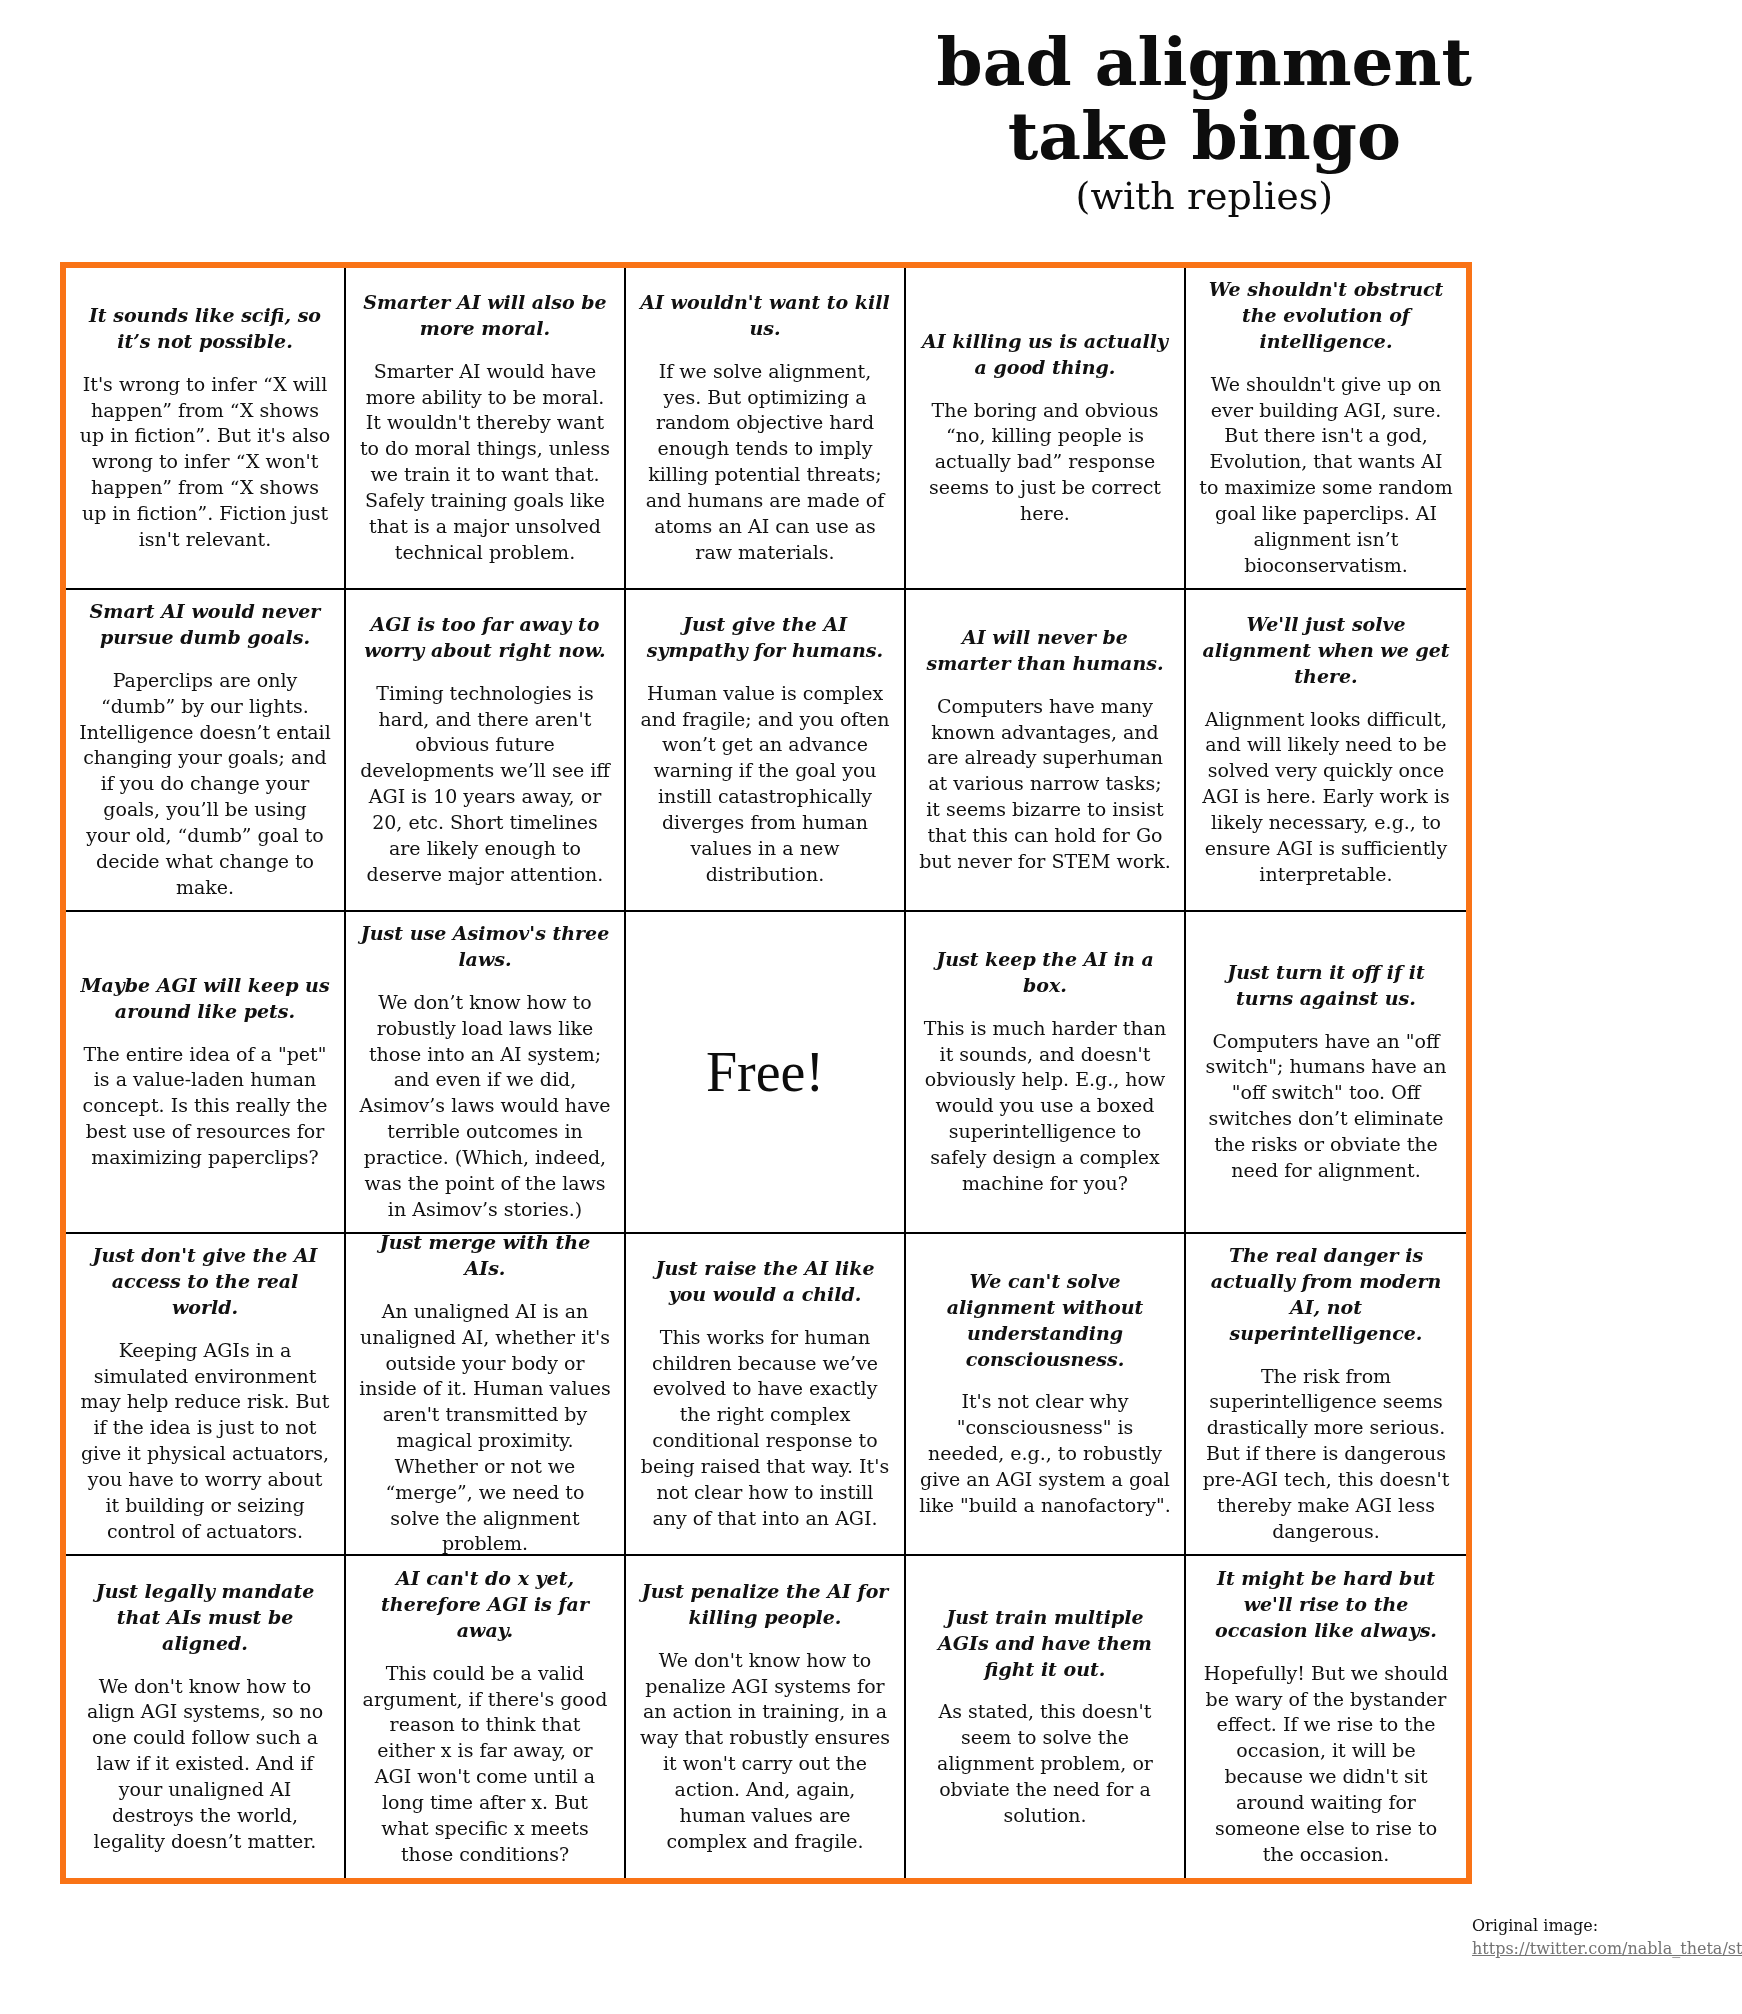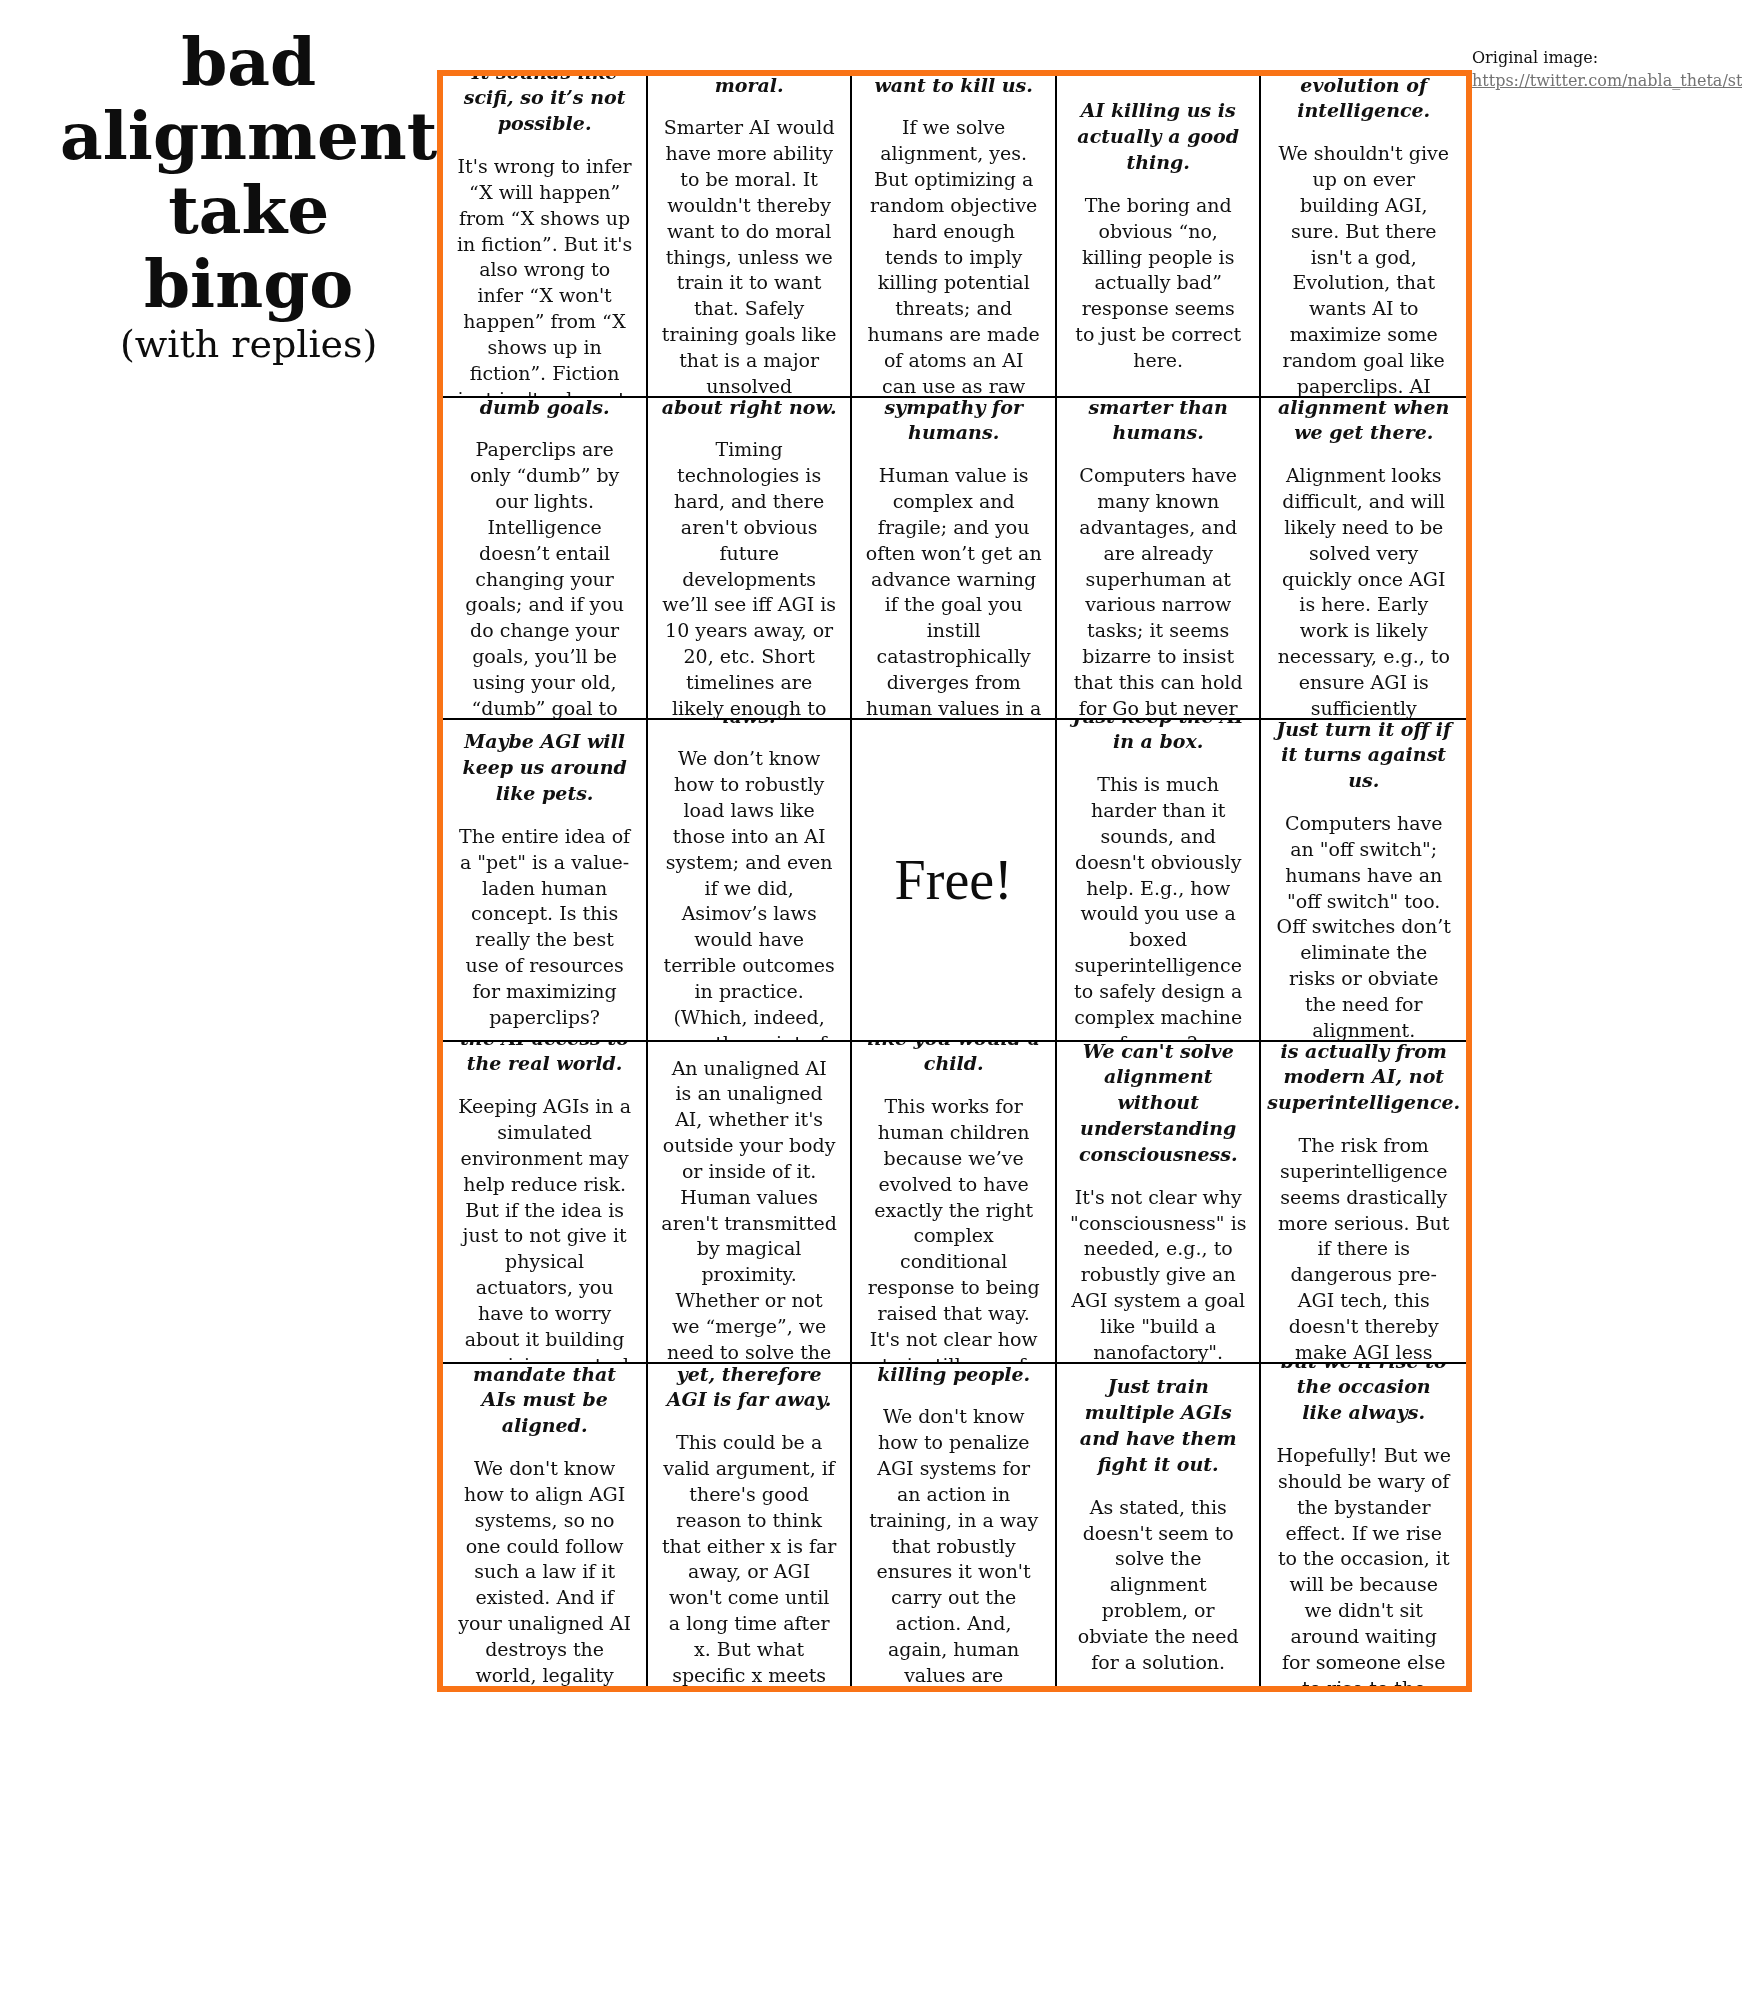--- a/index.html
+++ b/index.html
@@ -10,21 +10,22 @@
     height: 2014px;
     overflow: hidden;
     color: #111111;
     font-family: "DejaVu Serif", "Liberation Serif", serif;
   }
   .page {
     width: 1532px;
     height: 2014px;
     padding: 26px 60px 0 60px;
     display: flex;
-    flex-direction: row;
+    flex-direction: column;
+    align-items: flex-end;
   }
   header { text-align: center; }
   .title-line {
     display: block;
     font-weight: 800;
     font-size: 66px;
     line-height: 1.12;
     color: #0d0d0d;
   }
   .subtitle {
@@ -66,21 +67,21 @@
   }
   .cell-free { justify-content: center; }
   .free-label {
     font-size: 56px;
     font-weight: 500;
     color: #0d0d0d;
     font-family: Liberation Serif, serif;
   }
   .footer {
     position: relative;
-    margin-top: 20px;
+    margin-top: 30px;
     height: 60px;
     font-size: 16px;
     line-height: 1.45;
   }
   .credit { position: absolute; top: 0; }
   .credit-original { left: 0; }
   .credit-replies { left: 688px; }
   .credit-label { color: #111111; }
   .credit-link {
     color: #737373;

